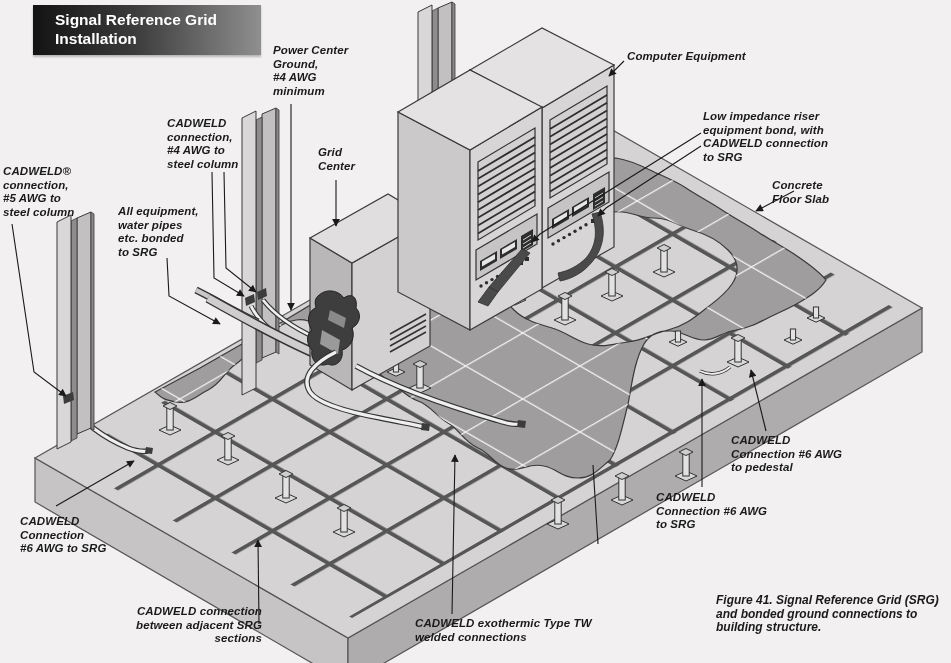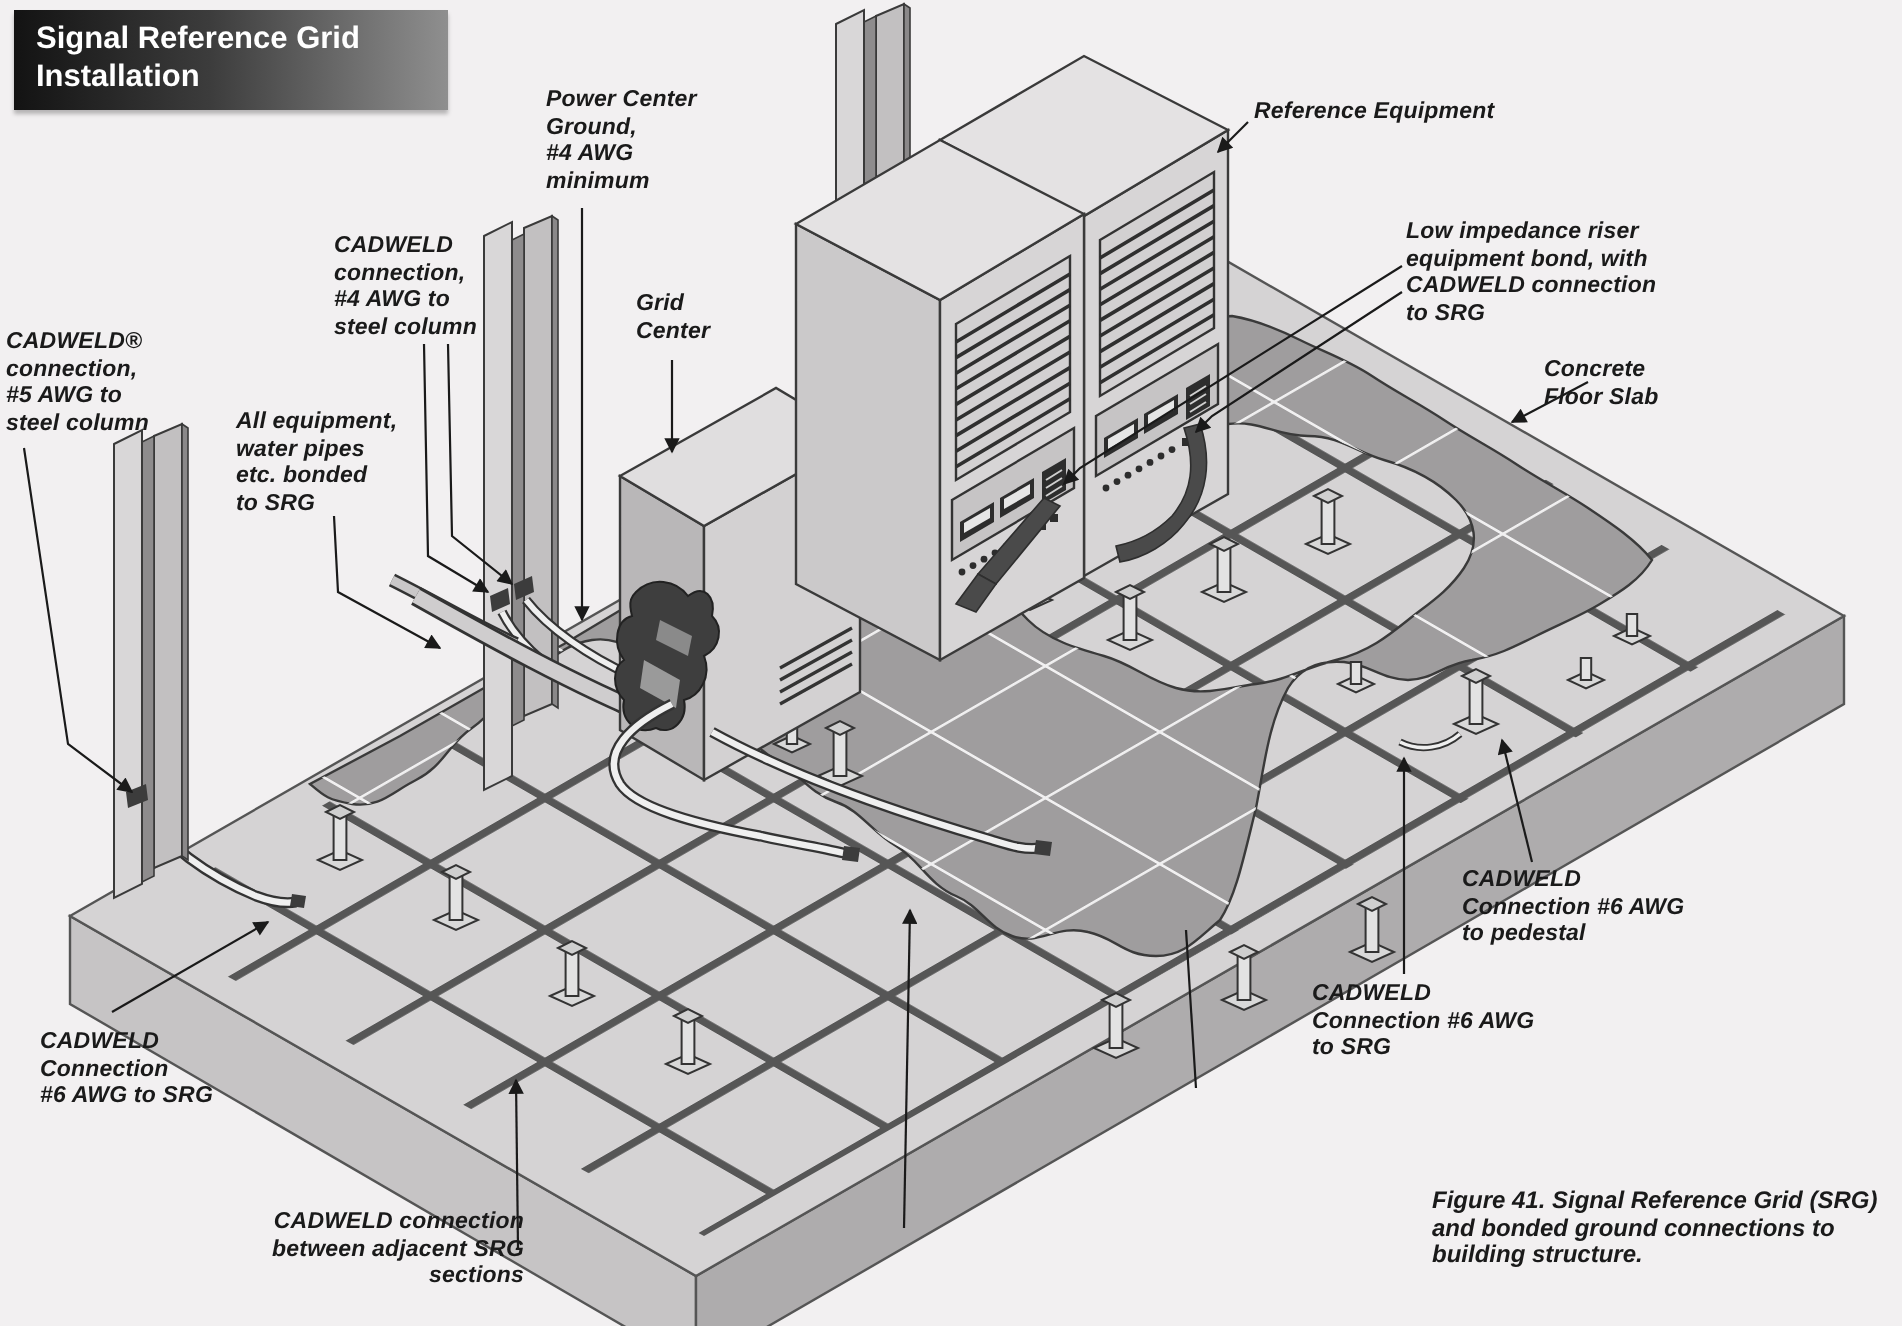--- a/index.html
+++ b/index.html
@@ -3,21 +3,21 @@
 <meta charset="utf-8">
 <style>
   html,body{margin:0;padding:0;}
   body{width:951px;height:663px;position:relative;overflow:hidden;
        background:#f2f0f1;font-family:"Liberation Sans",sans-serif;}
   #stage{position:absolute;left:0;top:0;width:951px;height:663px;}
   svg{position:absolute;left:0;top:0;}
   .callout{position:absolute;color:#1a1a1a;font-size:11.5px;font-weight:600;
            line-height:13.5px;white-space:pre;letter-spacing:0.1px;font-style:italic;}
   .callout.ra{text-align:right;}
-  #banner{position:absolute;left:7px;top:5px;width:198px;padding:5px 8px 7px 11px;
+  #banner{position:absolute;left:33px;top:5px;width:198px;padding:5px 8px 7px 22px;
           background:linear-gradient(90deg,#131313 0%,#3c3c3c 45%,#8f8f8f 100%);
           color:#ffffff;font-size:15.5px;font-weight:bold;line-height:19px;
           white-space:pre;box-shadow:0 2px 2px rgba(0,0,0,0.25);}
   #caption{position:absolute;left:716px;top:594px;width:225px;color:#1a1a1a;
            font-size:12px;font-style:italic;font-weight:700;line-height:13.5px;white-space:pre;}
 </style>
 </head>
 <body>
 
 <div id="stage">
@@ -273,21 +273,21 @@
 <div class="callout" style="left:273px;top:44px">Power Center
 Ground,
 #4 AWG
 minimum</div>
 <div class="callout" style="left:167px;top:117px">CADWELD
 connection,
 #4 AWG to
 steel column</div>
 <div class="callout" style="left:318px;top:146px">Grid
 Center</div>
-<div class="callout" style="left:627px;top:50px">Reference Equipment</div>
+<div class="callout" style="left:627px;top:50px">Computer Equipment</div>
 <div class="callout" style="left:703px;top:110px">Low impedance riser
 equipment bond, with
 CADWELD connection
 to SRG</div>
 <div class="callout" style="left:772px;top:179px">Concrete
 Floor Slab</div>
 <div class="callout" style="left:3px;top:165px">CADWELD®
 connection,
 #5 AWG to
 steel column</div>
@@ -300,18 +300,20 @@
 to pedestal</div>
 <div class="callout" style="left:656px;top:491px">CADWELD
 Connection #6 AWG
 to SRG</div>
 <div class="callout" style="left:20px;top:515px">CADWELD
 Connection
 #6 AWG to SRG</div>
 <div class="callout ra" style="right:689px;top:605px">CADWELD connection
 between adjacent SRG
 sections</div>
+<div class="callout" style="left:415px;top:617px">CADWELD exothermic Type TW
+welded connections</div>
 
 <div id="caption">Figure 41. Signal Reference Grid (SRG)
 and bonded ground connections to
 building structure.</div>
 
 </div>
 
 </body></html>

